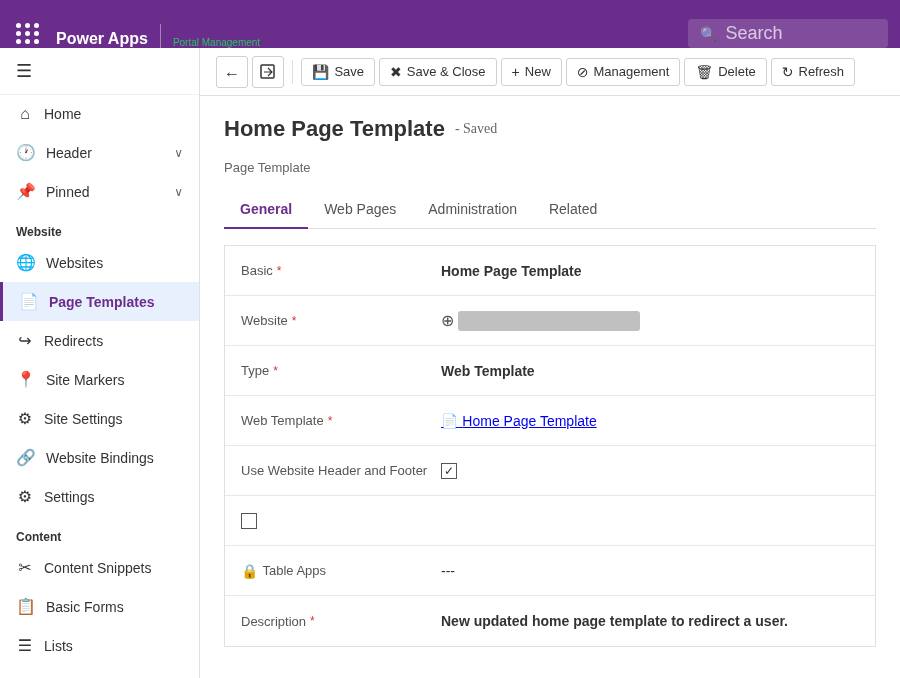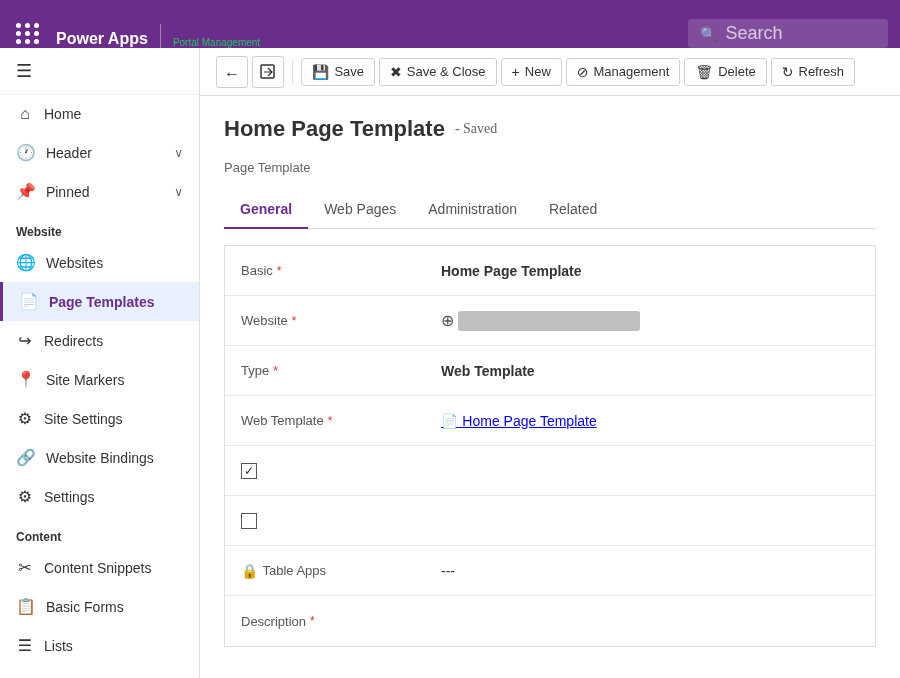--- a/index.html
+++ b/index.html
@@ -439,20 +439,23 @@
           </div>
           <div class="field-value">
             <a class="link" href="#">
               <span class="doc-icon">📄</span>
               <span>Home Page Template</span>
             </a>
           </div>
         </div>
 
         <div class="form-row">
+          <div class="field-label">
+            <span>Use Website Header and Footer</span>
+          </div>
           <div class="field-value">
             <div class="checkbox-checked">✓</div>
           </div>
         </div>
 
         <div class="form-row">
           <div class="field-value">
             <div class="checkbox-unchecked"></div>
           </div>
         </div>
@@ -463,18 +466,19 @@
             <span>Table Apps</span>
           </div>
           <div class="field-value">---</div>
         </div>
 
         <div class="form-row">
           <div class="field-label">
             <span>Description</span>
             <span class="required-star">*</span>
           </div>
+          <div class="field-value bold">New updated home page template to redirect a user.</div>
         </div>
 
       </div>
     </div>
   </div>
 </div>
 
 </body></html>

